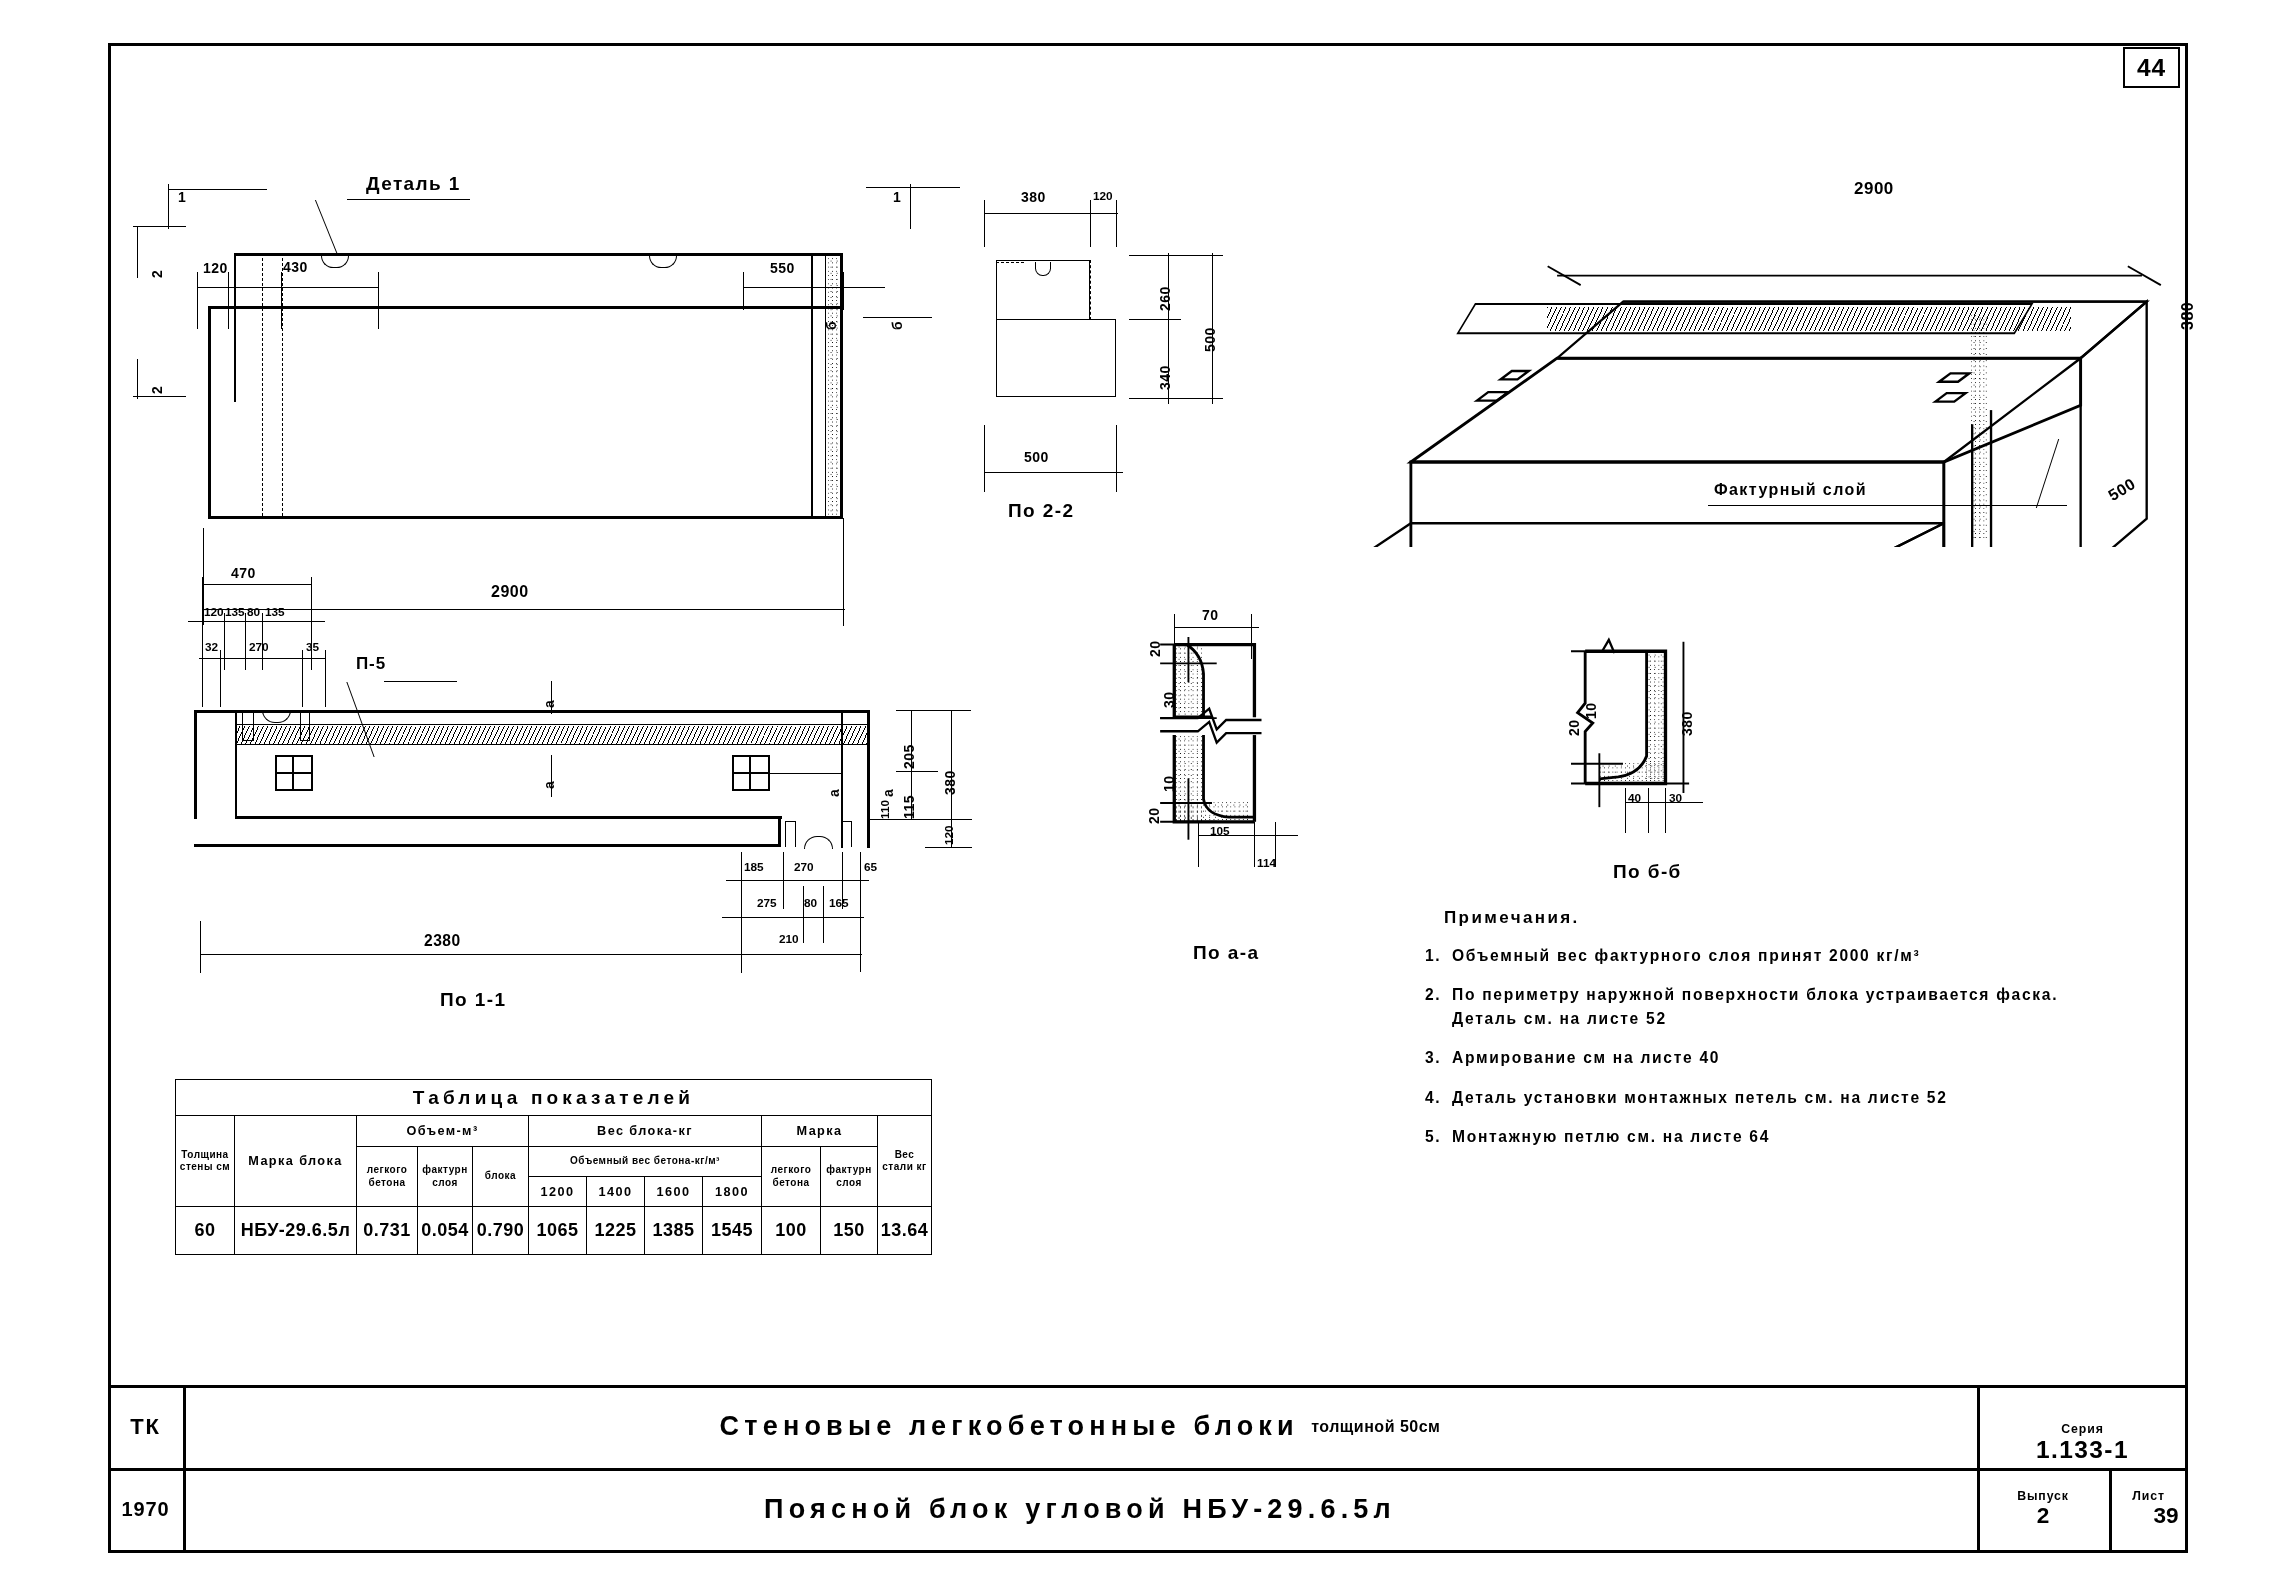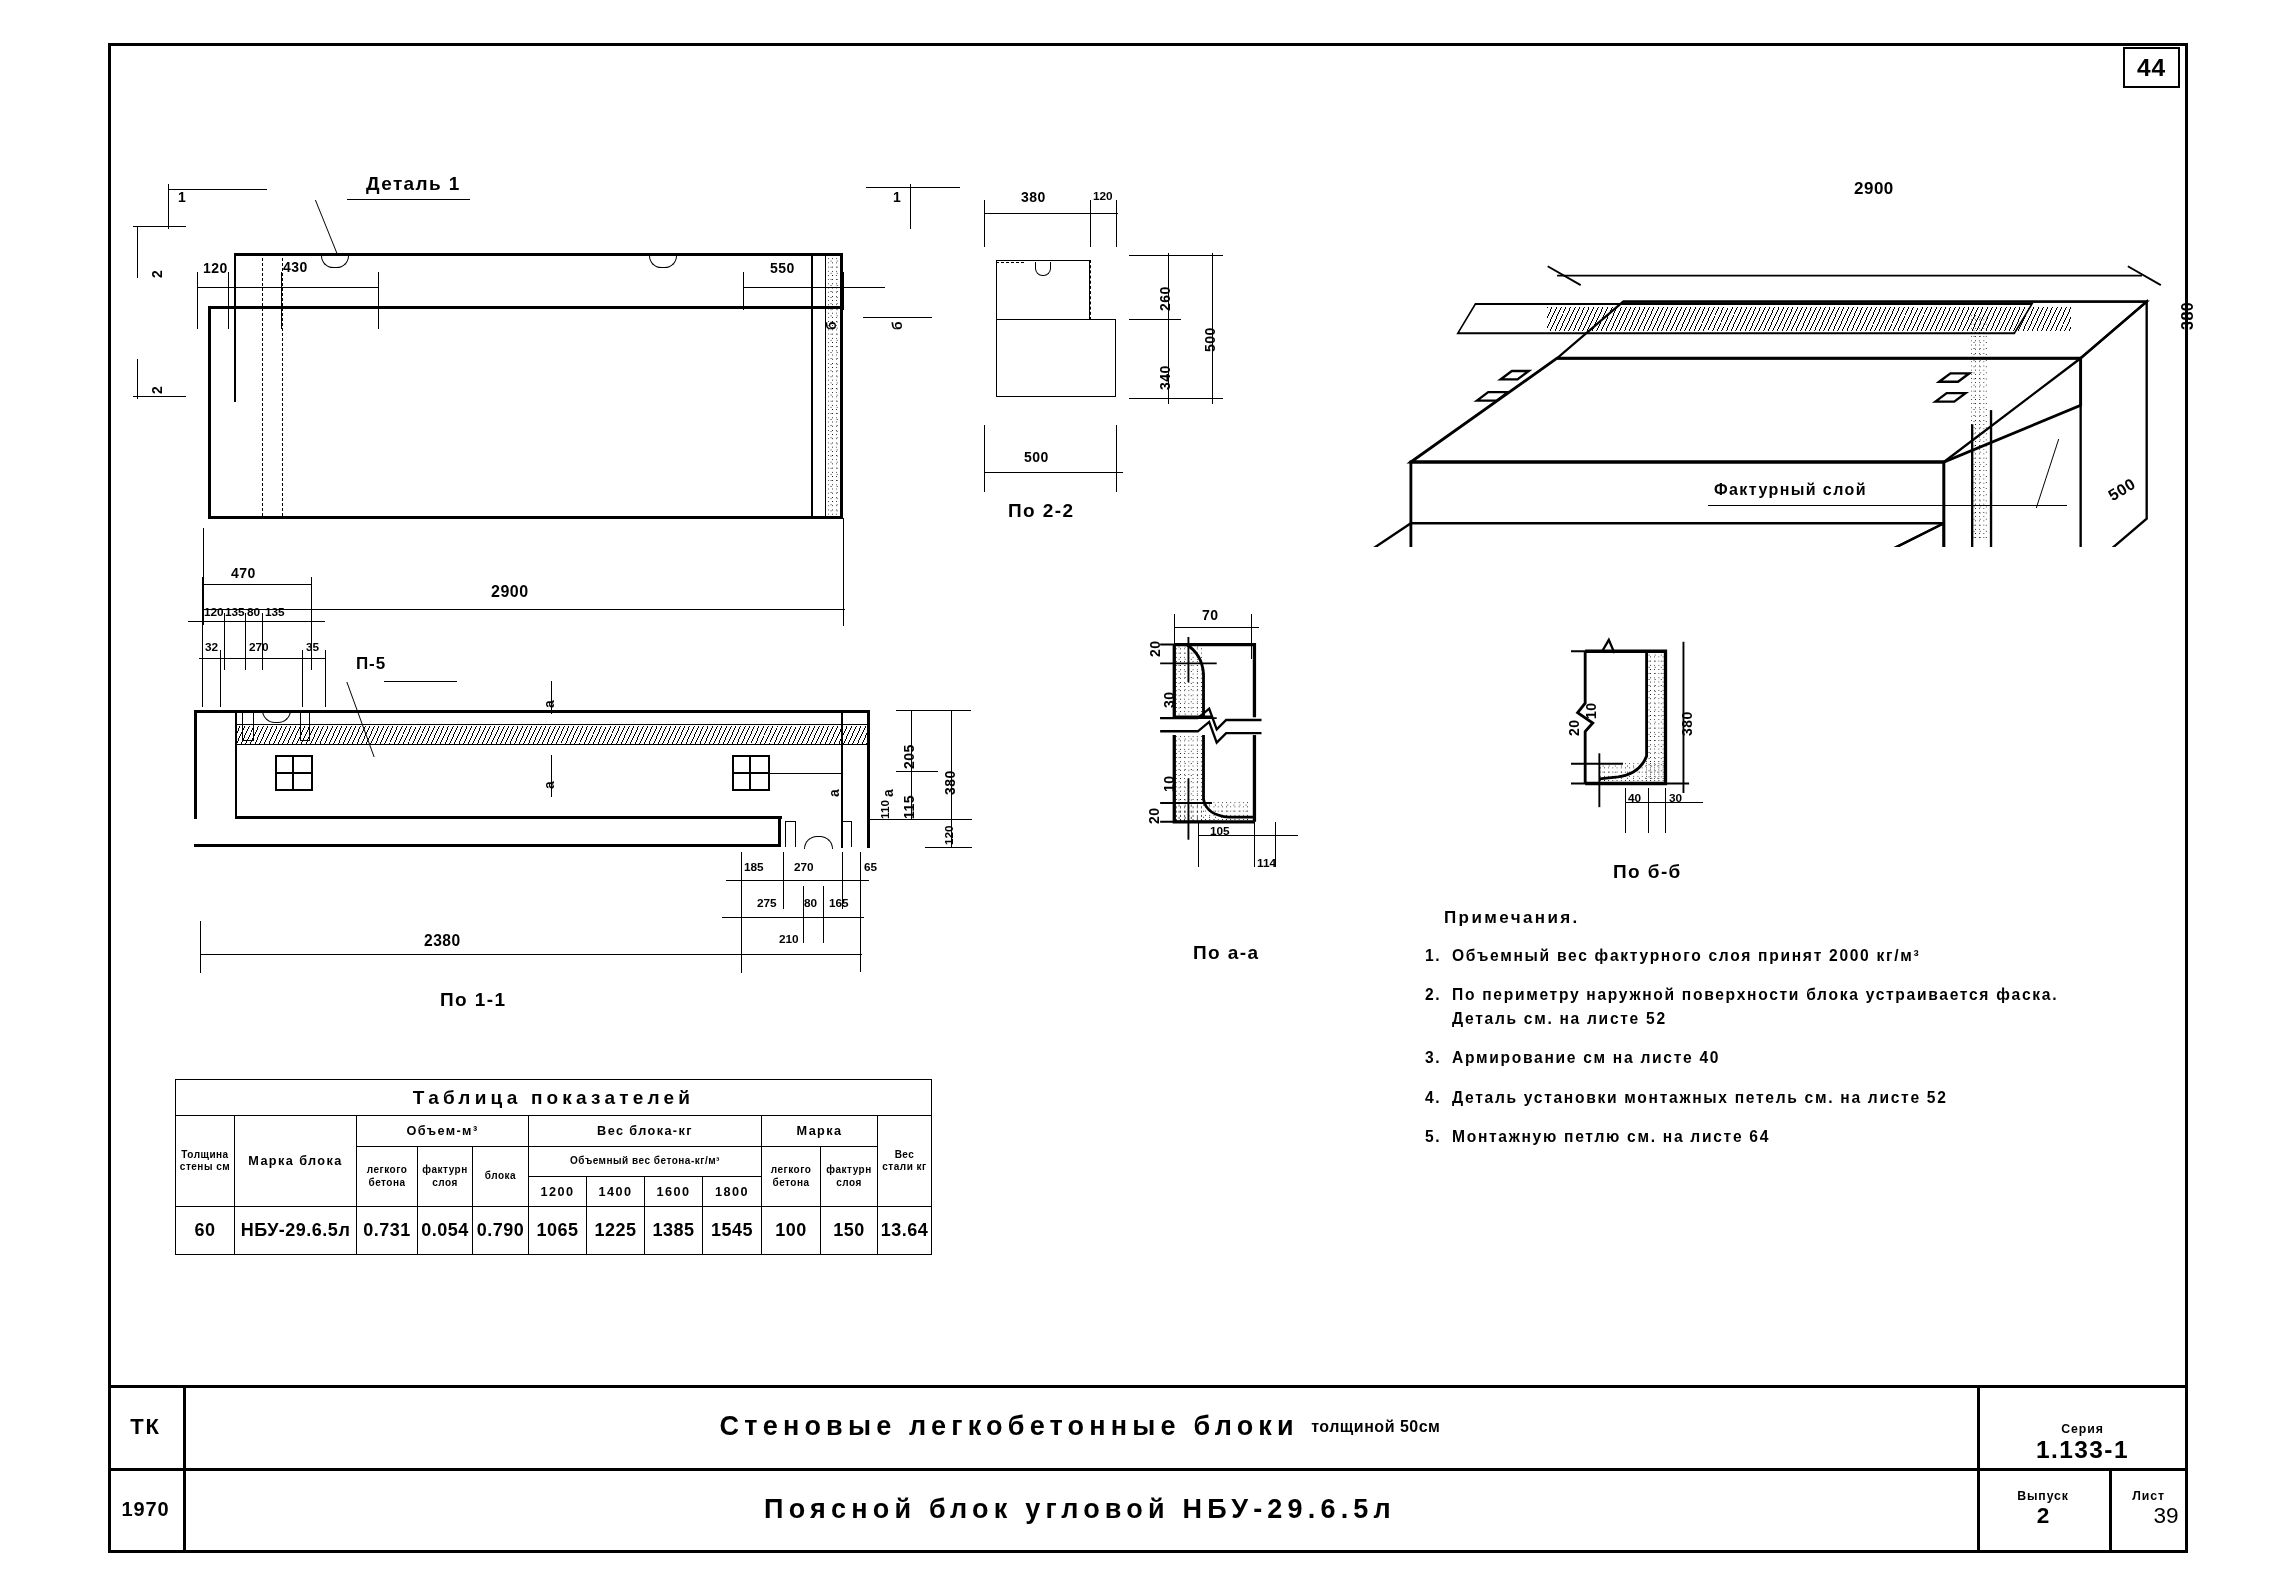--- a/index.html
+++ b/index.html
@@ -501,18 +501,18 @@
     <div class="cell" style="left:1869px;top:0;width:211px;height:83px;flex-direction:column;margin-top:16px;">
       <span class="sm">Серия</span>
       <span style="font-size:24.5px;letter-spacing:1.4px;font-weight:bold;">1.133-1</span>
     </div>
     <div class="cell" style="left:1869px;top:83px;width:132px;height:82px;flex-direction:column;">
       <span class="sm">Выпуск</span>
       <span style="font-size:22.6px;font-weight:bold;">2</span>
     </div>
     <div class="cell" style="left:2001px;top:83px;width:79px;height:82px;flex-direction:column;">
       <span class="sm">Лист</span>
-      <span style="font-size:22.6px;font-weight:normal;margin-left:35px;">39</span>
+      <span style="font-size:22.6px;font-weight:bold;margin-left:35px;">39</span>
     </div>
   </div>
 
 </div>
 
 
 </body></html>

